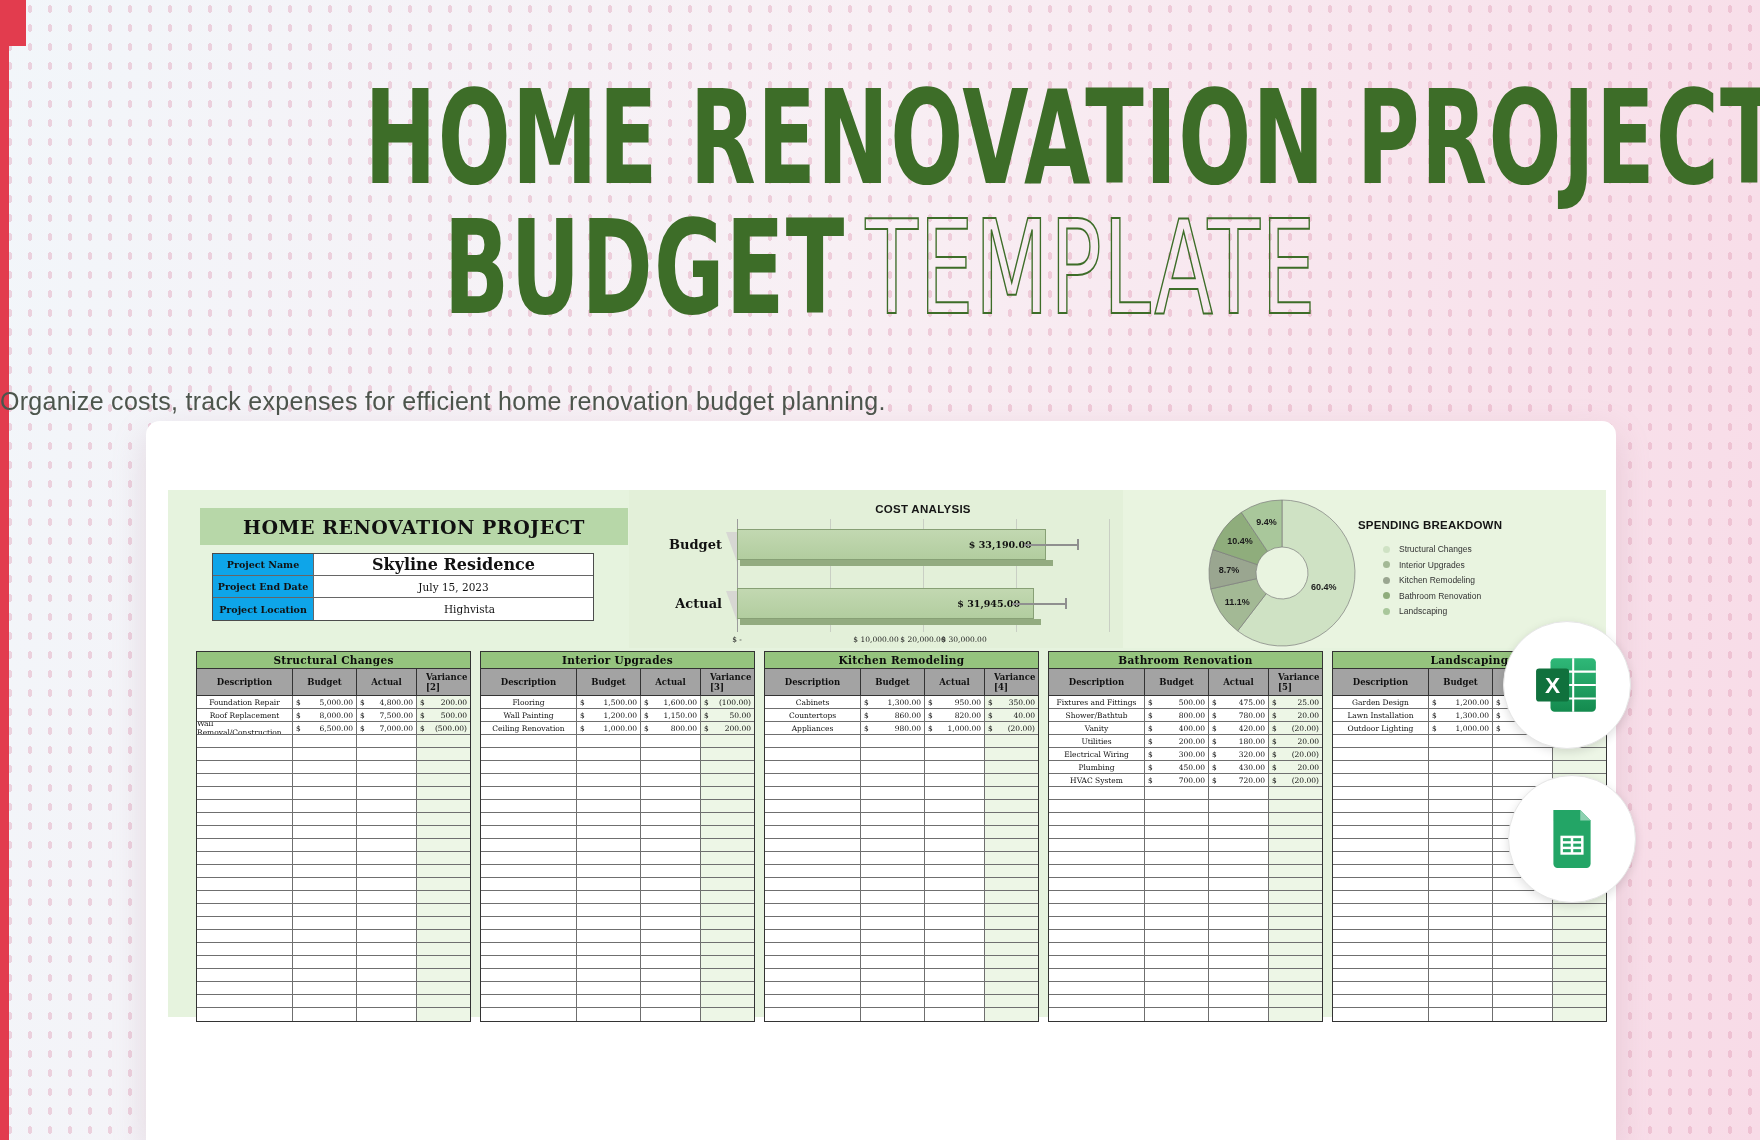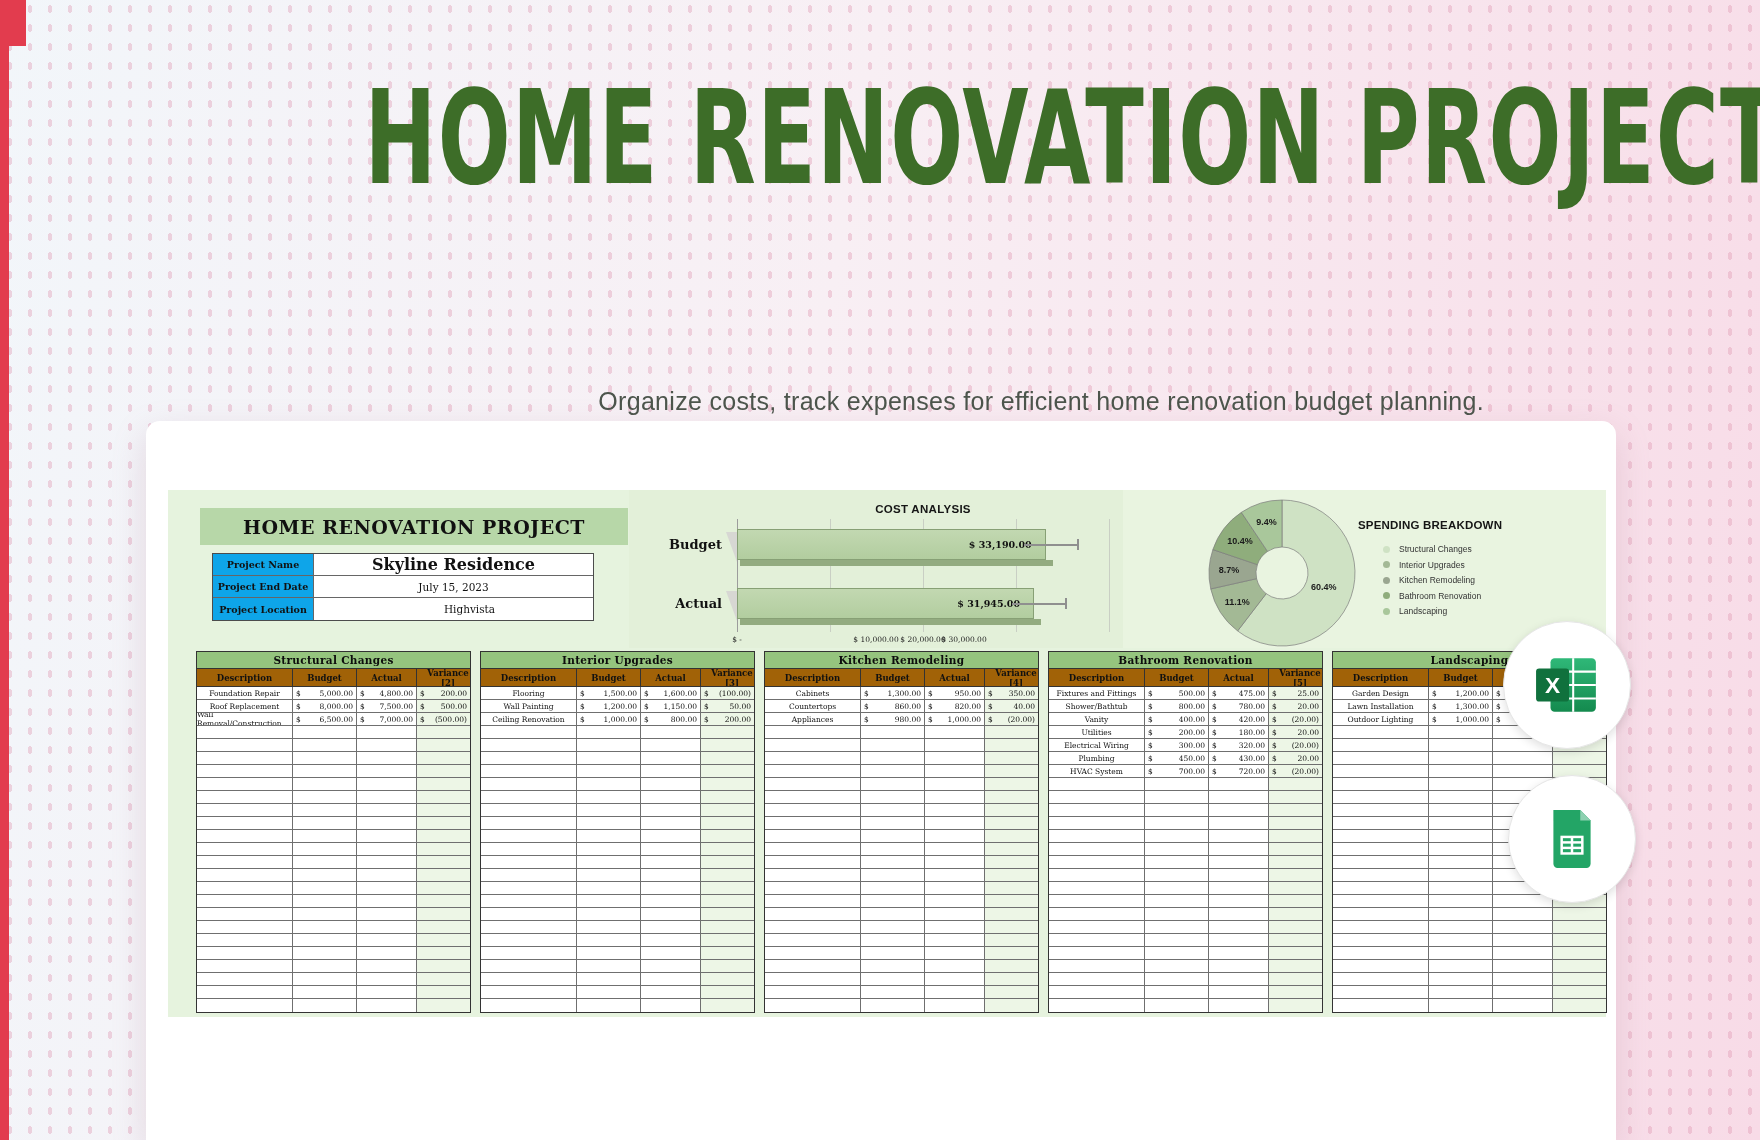--- a/index.html
+++ b/index.html
@@ -11,21 +11,21 @@
        background-size:20px 19px;}
   .red-strip{position:absolute;left:0;top:0;width:9px;height:1140px;background:#e23c4e;}
   .red-block{position:absolute;left:0;top:0;width:26px;height:46px;background:#e23c4e;}
   
   .hero-l1,.hero-l2{position:absolute;left:0;width:1760px;text-align:center;white-space:nowrap;}
   .hero-l1{top:70px;} .hero-l2{top:200px;}
   .hero-txt{display:inline-block;transform:scaleX(.66);transform-origin:center;
        font-family:"DejaVu Sans",sans-serif;font-weight:800;font-size:130px;line-height:1.05;
        color:#3d6d28;letter-spacing:2px;}
   .hero-light{font-weight:400;color:transparent;-webkit-text-stroke:2px #3d6d28;margin-left:30px;}
-  .subtitle{position:absolute;top:362px;left:0;width:1484px;text-align:right;
+  .subtitle{position:absolute;top:362px;left:0;width:1484px;text-align:left;
        font-size:25px;color:#4c554c;letter-spacing:.3px;}
   
   .card{position:absolute;left:146px;top:421px;width:1470px;height:719px;background:#ffffff;
        border-radius:14px 14px 0 0;box-shadow:0 12px 34px rgba(170,110,135,.22);}
   .sheet{position:absolute;left:168px;top:490px;width:1438px;height:527px;background:#e6f3de;}
   .banner{position:absolute;left:200px;top:508px;width:428px;height:37px;background:#b7d7a8;
        font-family:"DejaVu Serif",serif;font-weight:700;font-size:19px;color:#101010;
        text-align:center;line-height:38px;letter-spacing:.5px;}
   
   #pinfo{position:absolute;left:212px;top:553px;width:380px;border:1px solid #4c4c4c;background:#fff;}
@@ -60,21 +60,21 @@
   #donut{position:absolute;left:1194px;top:488px;}
   .lg-item{position:absolute;display:flex;align-items:center;height:12px;}
   .lg-dot{width:7px;height:7px;border-radius:50%;margin-right:9px;}
   .lg-txt{font-size:8.5px;color:#333;}
   
   .btable{position:absolute;top:651px;width:275px;border:1px solid #333;box-sizing:border-box;background:#fff;}
   .bt-title{height:16px;background:#95c47e;border-bottom:1px solid #333;
       font-family:"DejaVu Serif",serif;font-weight:700;font-size:10.5px;color:#0d0d0d;
       display:flex;align-items:center;justify-content:center;letter-spacing:.3px;}
   .bt-row{display:flex;height:13px;border-bottom:1px solid #6f6f6f;box-sizing:border-box;}
-  .bt-row.hdr{height:18px;background:#a16207;border-bottom:1px solid #333;text-align:center;}
+  .bt-row.hdr{height:27px;background:#a3a3a3;border-bottom:1px solid #333;}
   .bt-row:last-child{border-bottom:none;}
   .bt-cell{box-sizing:border-box;border-right:1px solid #6f6f6f;overflow:hidden;
       font-family:"DejaVu Serif",serif;font-size:7.5px;color:#111;
       display:flex;align-items:center;justify-content:center;}
   .bt-cell:last-child{border-right:none;}
   .bt-row.hdr .bt-cell{font-weight:700;font-size:8.5px;border-right:1px solid #333;}
   .bt-row.hdr .bt-cell:last-child{border-right:none;margin-left:9px;}
   .money{justify-content:space-between;padding:0 3px;}
   .vtint{background:#edf6e6;}
   .c-desc{width:96px;} .c-bud{width:64px;} .c-act{width:60px;} .c-var{width:55px;flex:1;}
@@ -87,20 +87,23 @@
 </style>
 </head>
 <body>
 
 <div id="app">
   <div class="red-strip"></div>
   <div class="red-block"></div>
 
   <div class="hero-l1">
     <span class="hero-txt">HOME RENOVATION PROJECT</span>
+  </div>
+  <div class="hero-l2">
+    <span class="hero-txt"><span>BUDGET</span><span class="hero-light">TEMPLATE</span></span>
   </div>
   <p class="subtitle">Organize costs, track expenses for efficient home renovation budget planning.</p>
 
   <div class="card"></div>
   <div class="sheet"></div>
 
   <div class="banner">HOME RENOVATION PROJECT BUDGET</div>
   <div id="pinfo">
       <div class="pr">
         <div class="pl">Project Name</div>

